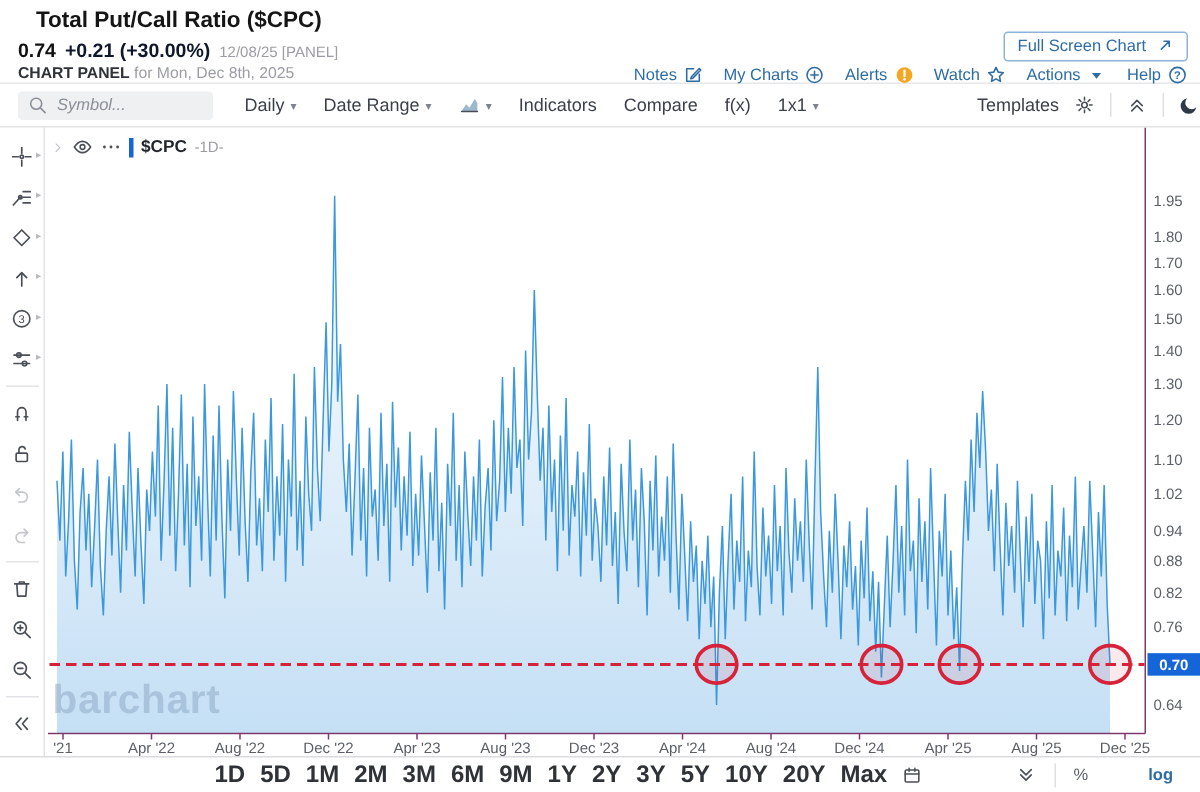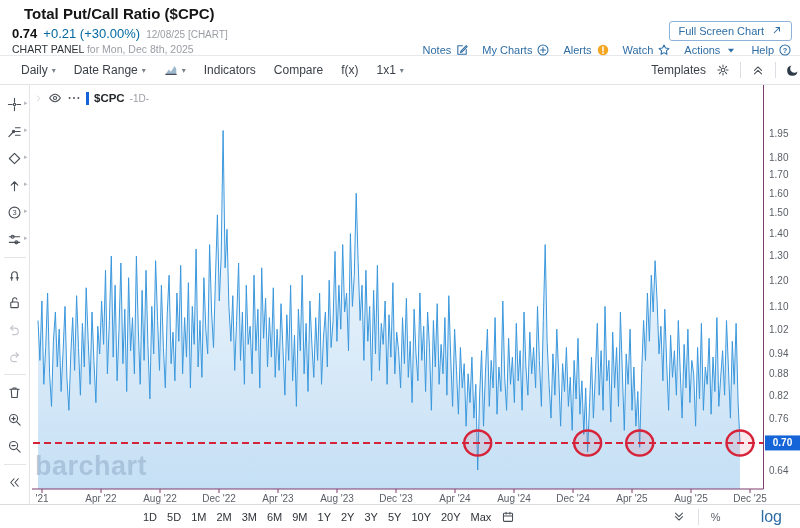--- a/index.html
+++ b/index.html
@@ -5,24 +5,24 @@
   html,body{margin:0;padding:0;background:#fff;font-family:"Liberation Sans",sans-serif;}
   #app{position:relative;width:800px;height:528px;background:#fff;overflow:hidden;color:#222;}
   [data-interactable="true"]{cursor:pointer;}
   .icon svg{display:block;width:14px;height:14px;}
   .icon{color:#4a4f57;display:inline-flex;align-items:center;}
   
   #header{position:absolute;left:0;top:0;width:800px;height:56px;border-bottom:1px solid #e7e8eb;box-sizing:border-box;}
   #page-title{position:absolute;left:24px;top:5px;font-size:15px;font-weight:bold;color:#151515;}
   #quote-row{position:absolute;left:12px;top:26px;font-size:13px;display:flex;align-items:baseline;gap:6px;}
   #quote-last{font-weight:bold;color:#111;}
-  #quote-change{font-weight:normal;color:#0369a1;}
+  #quote-change{font-weight:bold;color:#0f172a;}
   #quote-date{font-size:10px;color:#9a9da3;}
   #panel-row{position:absolute;left:12px;top:43px;font-size:10.5px;color:#9a9da3;}
-  #panel-row b{color:#2e3338;font-weight:normal;}
+  #panel-row b{color:#2e3338;font-weight:bold;}
   #fullscreen-button{position:absolute;right:8px;top:21px;border:1px solid #8fb2d9;border-radius:3px;color:#2e6da4;font-size:11px;padding:2px 8px;display:flex;align-items:center;gap:5px;background:#fff;}
   #fullscreen-button .icon{color:#2e6da4;}
   #header-links{position:absolute;right:8px;top:43px;display:flex;align-items:center;gap:13px;}
   .hlink{display:flex;align-items:center;gap:4px;color:#2e6da4;font-size:11px;}
   .hlink .icon{color:#2e6da4;}
   
   #toolbar{position:absolute;left:0;top:56px;width:800px;height:29px;border-bottom:1px solid #e3e4e8;box-sizing:border-box;display:flex;align-items:center;}
   #symbol-box{margin-left:12px;width:118px;height:19px;background:#eef0f2;border-radius:3px;display:flex;align-items:center;padding:0 6px;gap:4px;}
   #symbol-box .icon{color:#8a8f98;}
   #symbol-input{border:none;background:transparent;outline:none;width:86px;font-size:11px;font-style:italic;color:#555;font-family:"Liberation Sans",sans-serif;}
@@ -47,35 +47,35 @@
   #legend .chev svg{width:9px;height:9px;}
   #series-swatch{width:3px;height:13px;background:#1565d8;}
   #legend-symbol{font-size:11.5px;font-weight:bold;color:#23272c;}
   #legend-tf{font-size:10px;color:#9a9da3;}
   #watermark{position:absolute;left:5px;top:366px;font-size:27px;font-weight:bold;color:#c9ccd3;letter-spacing:0.5px;z-index:1;}
   #chart-svg{position:absolute;left:0;top:0;z-index:2;}
   #chart-svg text{font-family:"Liberation Sans",sans-serif;}
   
   #bottombar{position:absolute;left:0;top:504px;width:800px;height:24px;border-top:1px solid #d9dbde;box-sizing:border-box;display:flex;align-items:center;}
   #periods{display:flex;align-items:center;gap:10px;margin-left:143px;}
-  .period{font-size:11px;color:#2f3338;font-weight:normal;text-align:center;}
+  .period{font-size:16px;color:#2f3338;font-weight:bold;text-align:center;}
   #bottom-right{margin-left:auto;display:flex;align-items:center;gap:12px;padding-right:18px;}
   #pct-label{font-size:11px;color:#5a5f66;}
-  #log-label{font-size:16px;color:#2e6da4;font-weight:normal;padding-left:28px;}
+  #log-label{font-size:11px;color:#2e6da4;font-weight:bold;padding-left:28px;}
 </style>
 </head>
 <body>
 <div id="app" data-interactable="false">
 
   <div id="header" data-interactable="false">
     <div id="page-title" data-interactable="false">Total Put/Call Ratio ($CPC)</div>
     <div id="quote-row" data-interactable="false">
       <span id="quote-last" data-interactable="false">0.74</span>
       <span id="quote-change" data-interactable="false">+0.21 (+30.00%)</span>
-      <span id="quote-date" data-interactable="false"><span>12/08/25</span> <span>[CHART]</span></span>
+      <span id="quote-date" data-interactable="false"><span>12/08/25</span> <span>[PANEL]</span></span>
     </div>
     <div id="panel-row" data-interactable="false">
       <b data-interactable="false">CHART PANEL</b>
       <span data-interactable="false">for Mon, Dec 8th, 2025</span>
     </div>
     <div id="fullscreen-button" data-interactable="true">
       <span data-interactable="false">Full Screen Chart</span>
       <span class="icon" data-interactable="false">
           <svg viewBox="0 0 16 16" fill="none" stroke="currentColor" stroke-width="1.2" stroke-linecap="round" stroke-linejoin="round">
             <path d="M6 10l6-6M8 4h4v4"></path>
@@ -133,20 +133,29 @@
             <svg viewBox="0 0 16 16" fill="none" stroke="currentColor" stroke-width="1.2" stroke-linecap="round" stroke-linejoin="round">
               <circle cx="8" cy="8" r="5.8"></circle>
               <text x="8" y="11" font-size="8.5" text-anchor="middle" fill="currentColor" stroke="none" font-weight="bold">?</text>
             </svg>
           </span>
         </span>
       </div>
   </div>
 
   <div id="toolbar" data-interactable="false">
+    <div id="symbol-box" data-interactable="true">
+      <span class="icon" data-interactable="false">
+          <svg viewBox="0 0 16 16" fill="none" stroke="currentColor" stroke-width="1.2" stroke-linecap="round" stroke-linejoin="round">
+            <circle cx="7" cy="7" r="4.2"></circle>
+            <path d="M10.2 10.2L13.8 13.8"></path>
+          </svg>
+        </span>
+      <input id="symbol-input" data-interactable="true" type="text" placeholder="Symbol..." style="">
+    </div>
     <div id="toolbar-items" data-interactable="false">
         <span class="tb-item" data-interactable="true">
           <span data-interactable="false">Daily</span>
           <span class="tb-caret" data-interactable="false">▾</span>
         </span>
         <span class="tb-item" data-interactable="true">
           <span data-interactable="false">Date Range</span>
           <span class="tb-caret" data-interactable="false">▾</span>
         </span>
         <span class="tb-item" data-interactable="true">

